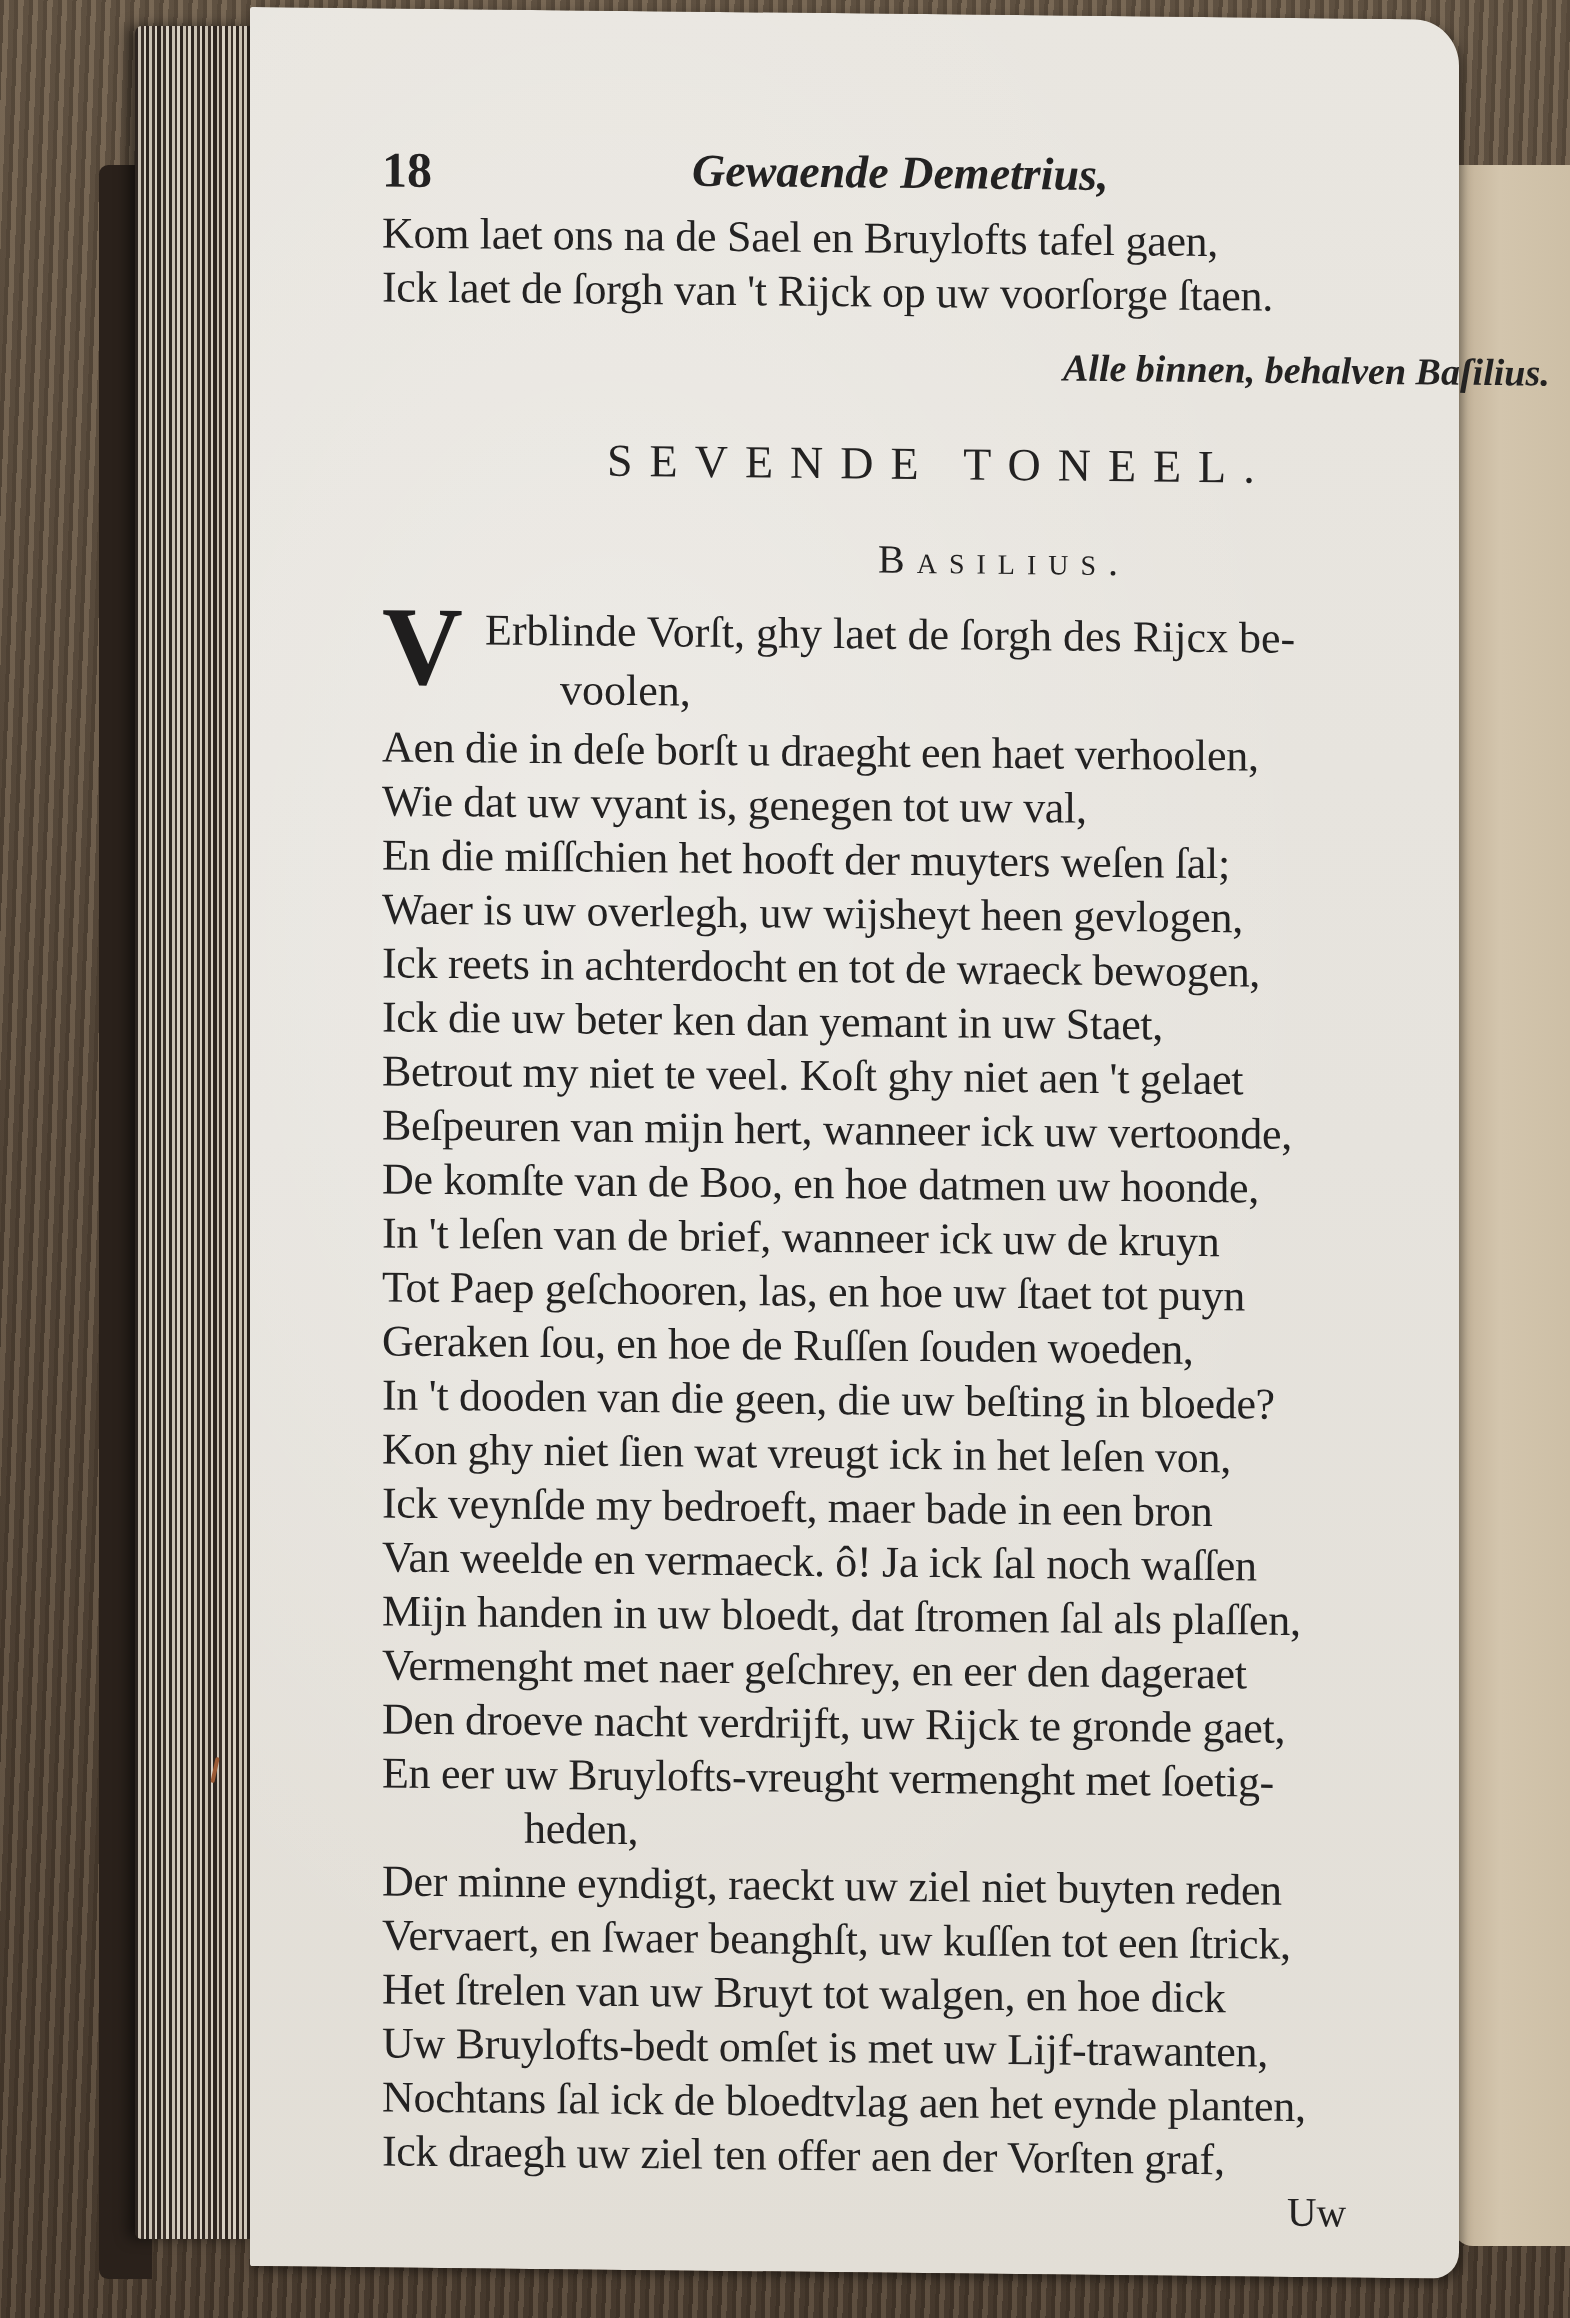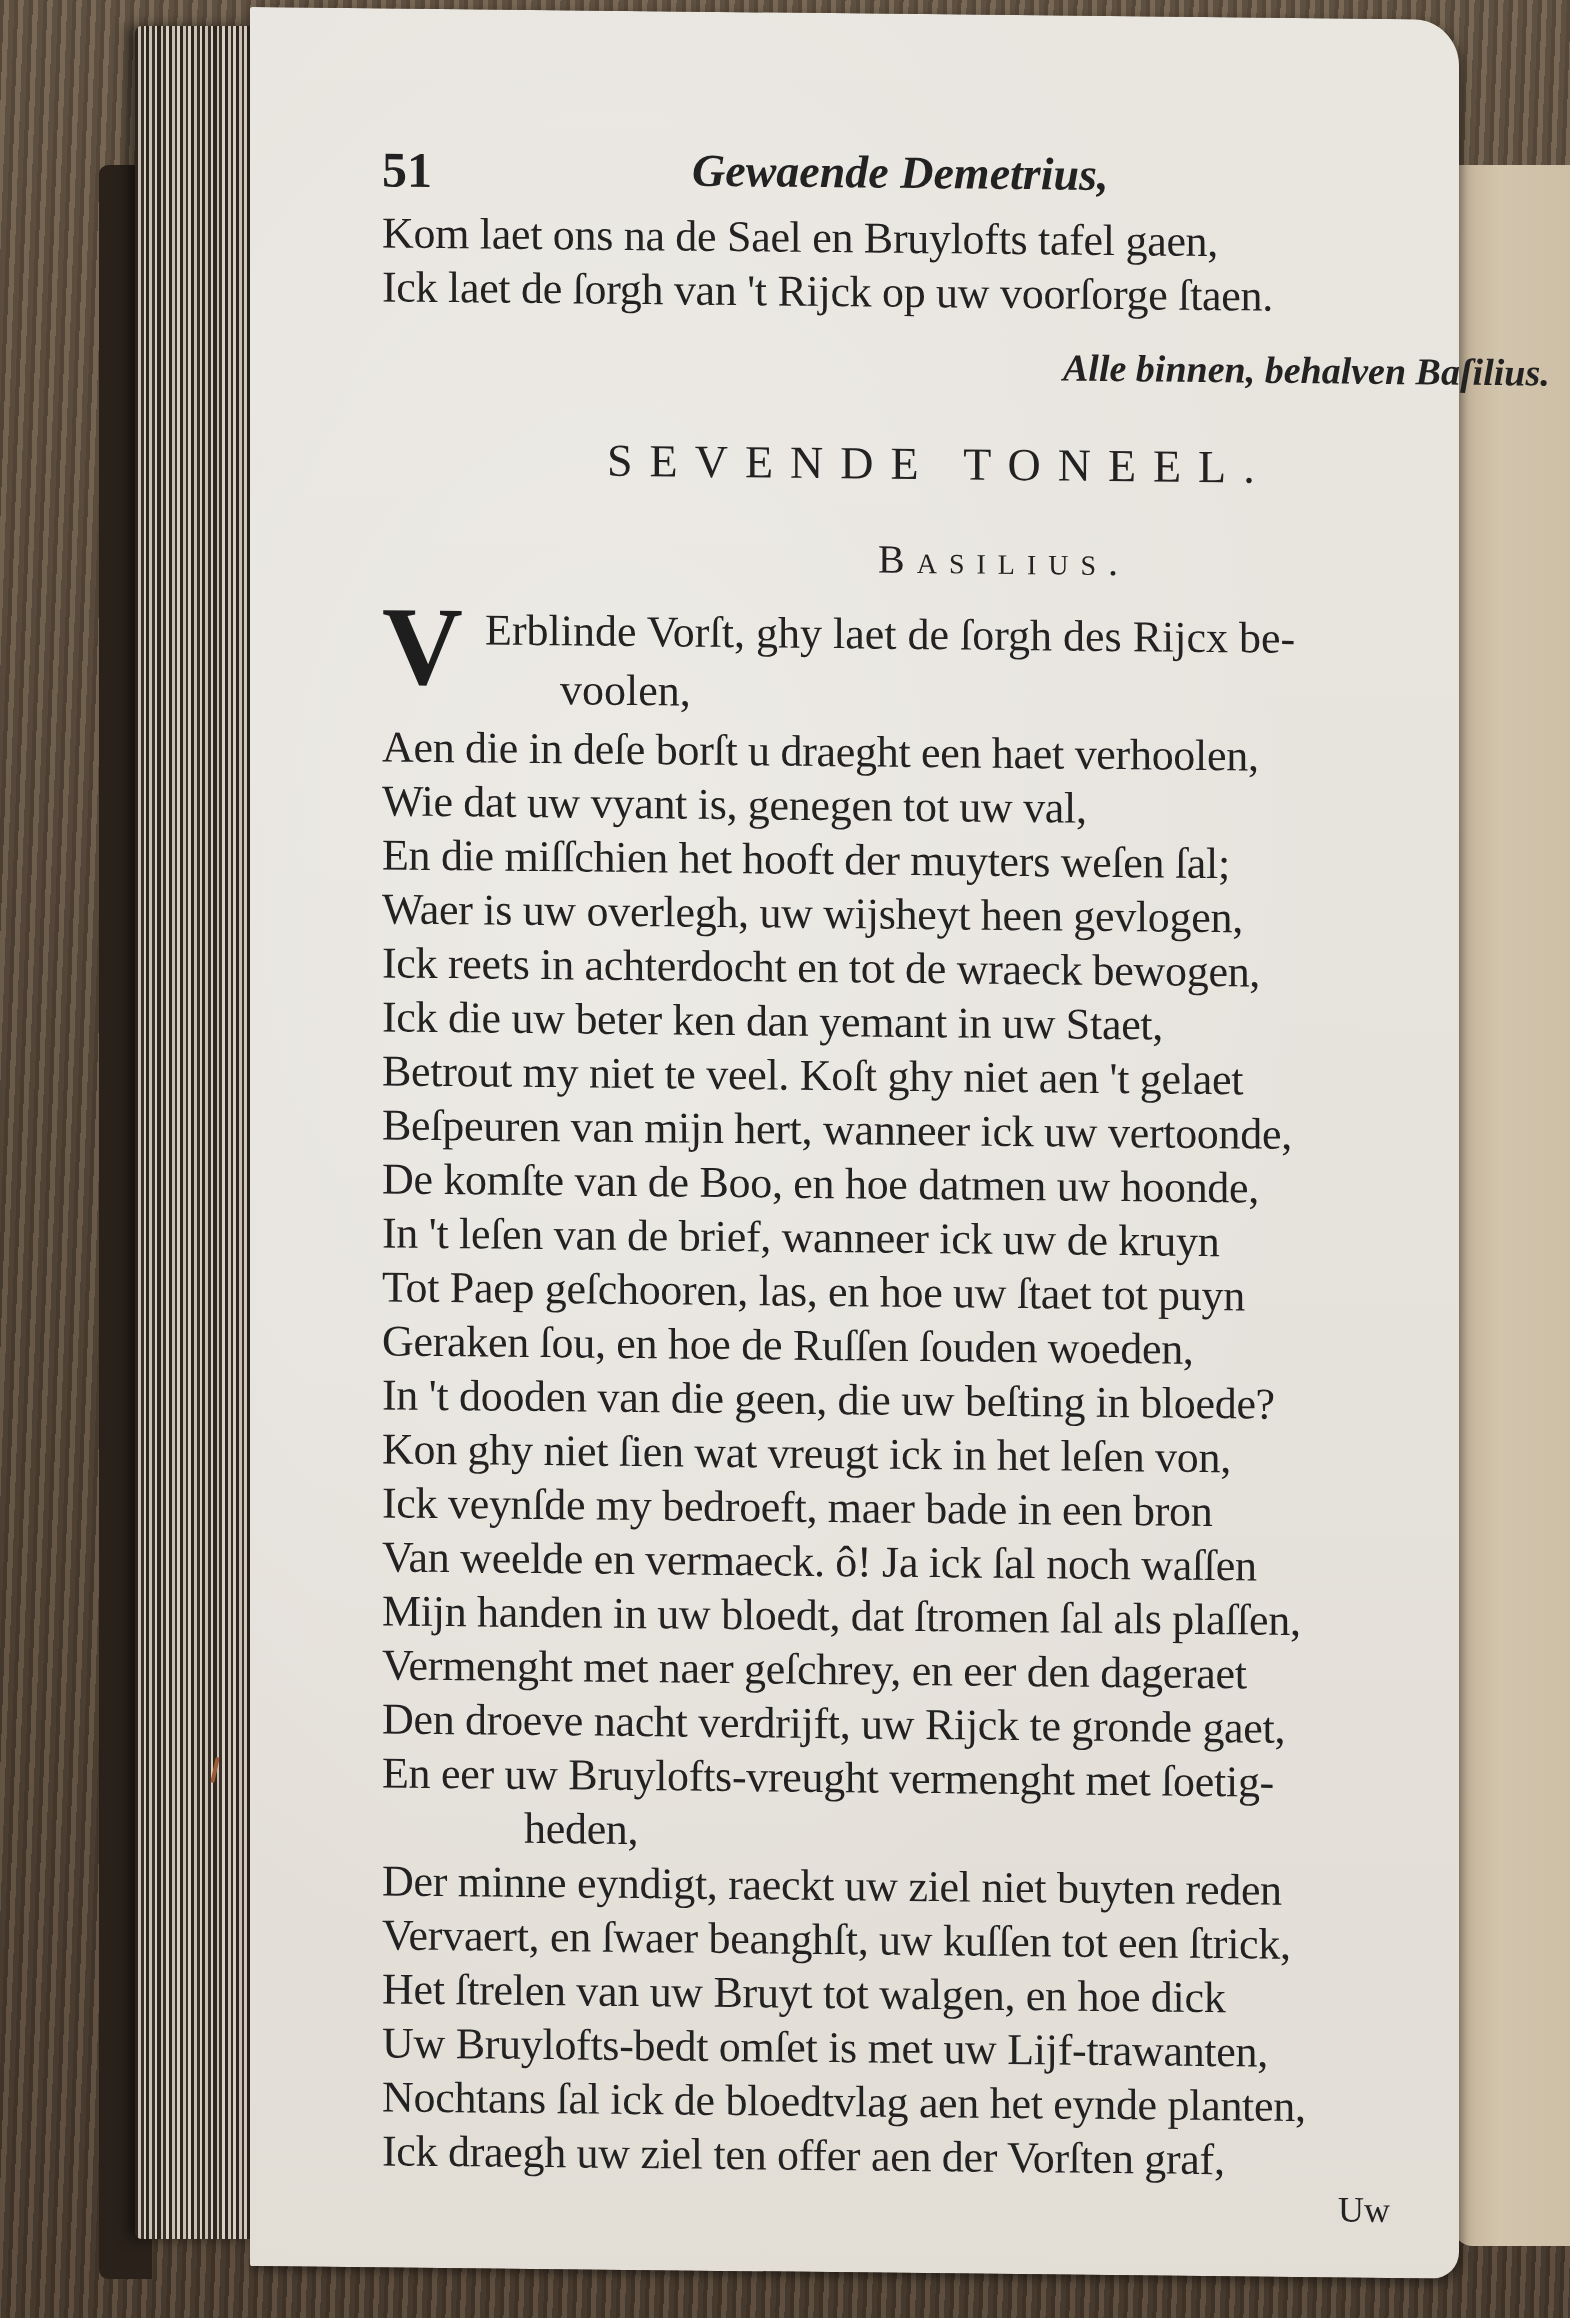--- a/index.html
+++ b/index.html
@@ -40,34 +40,34 @@
   .page-number { position: absolute; left: 0; top: 0; font-size: 50px; font-weight: bold; }
   .running-title { position: absolute; left: 310px; top: 0; font-size: 46px; font-style: italic; font-weight: bold; }
   .verse-block { position: absolute; left: 132px; width: 1070px; }
   .line { font-size: 44px; line-height: 54px; height: 54px; white-space: nowrap; color: #232222; letter-spacing: -0.3px; }
   .stage-direction { position: absolute; left: 813px; top: 330px; font-size: 38px; font-style: italic; font-weight: bold; color: #232222; white-space: nowrap; }
   .scene-title { position: absolute; left: 357px; top: 423px; font-size: 46px; letter-spacing: 17px; color: #232222; white-space: nowrap; }
   .speaker { position: absolute; left: 628px; top: 522px; font-size: 40px; letter-spacing: 12px; color: #232222; white-space: nowrap; font-variant: small-caps; }
   .drop-cap { position: absolute; left: 132px; top: 581px; font-size: 112px; line-height: 112px; color: #1f1e1e; font-weight: bold; }
   .first-line { position: absolute; left: 235px; top: 595px; font-size: 44px; white-space: nowrap; color: #232222; }
   .first-line-cont { position: absolute; left: 310px; top: 654px; font-size: 44px; white-space: nowrap; color: #232222; }
-  .catchword { position: absolute; left: 1088px; top: 2170px; font-size: 36px; color: #232222; }
+  .catchword { position: absolute; left: 1037px; top: 2170px; font-size: 41px; color: #232222; }
   .indent { padding-left: 142px; }
   .ink-mark { position: absolute; left: 213px; top: 1757px; width: 4px; height: 26.4px; background: #9a5a35; transform: rotate(12deg); border-radius: 2px; }
 </style>
 </head>
 <body>
 
 <div class="book-edge-dark"></div>
 <div class="book-edge"></div>
 <div class="next-page"></div>
 
 <div class="page">
   <div class="header-row">
-    <span class="text page-number">51</span>
+    <span class="text page-number">18</span>
     <span class="text running-title">Gewaende Demetrius,</span>
   </div>
 
   <div class="verse-block" style="top:198px;">
     <div class="line">Kom laet ons na de Sael en Bruylofts tafel gaen,</div>
     <div class="line">Ick laet de ſorgh van 't Rijck op uw voorſorge ſtaen.</div>
   </div>
 
   <div class="stage-direction">Alle binnen, behalven Baſilius.</div>
 

